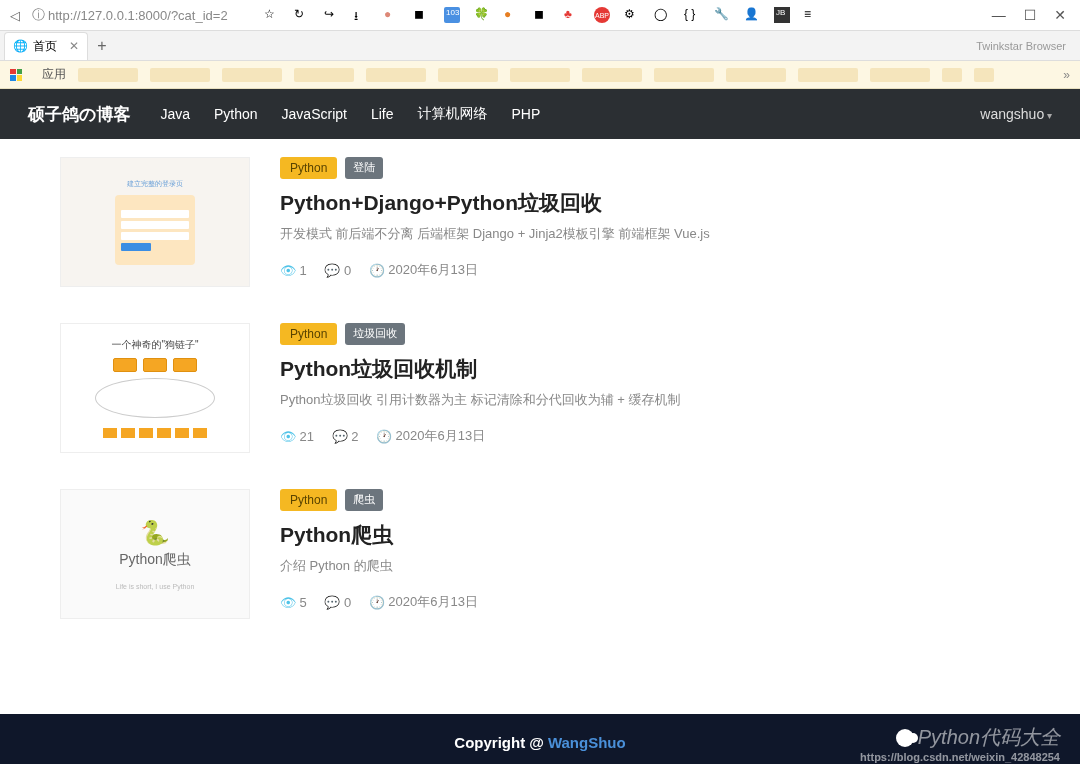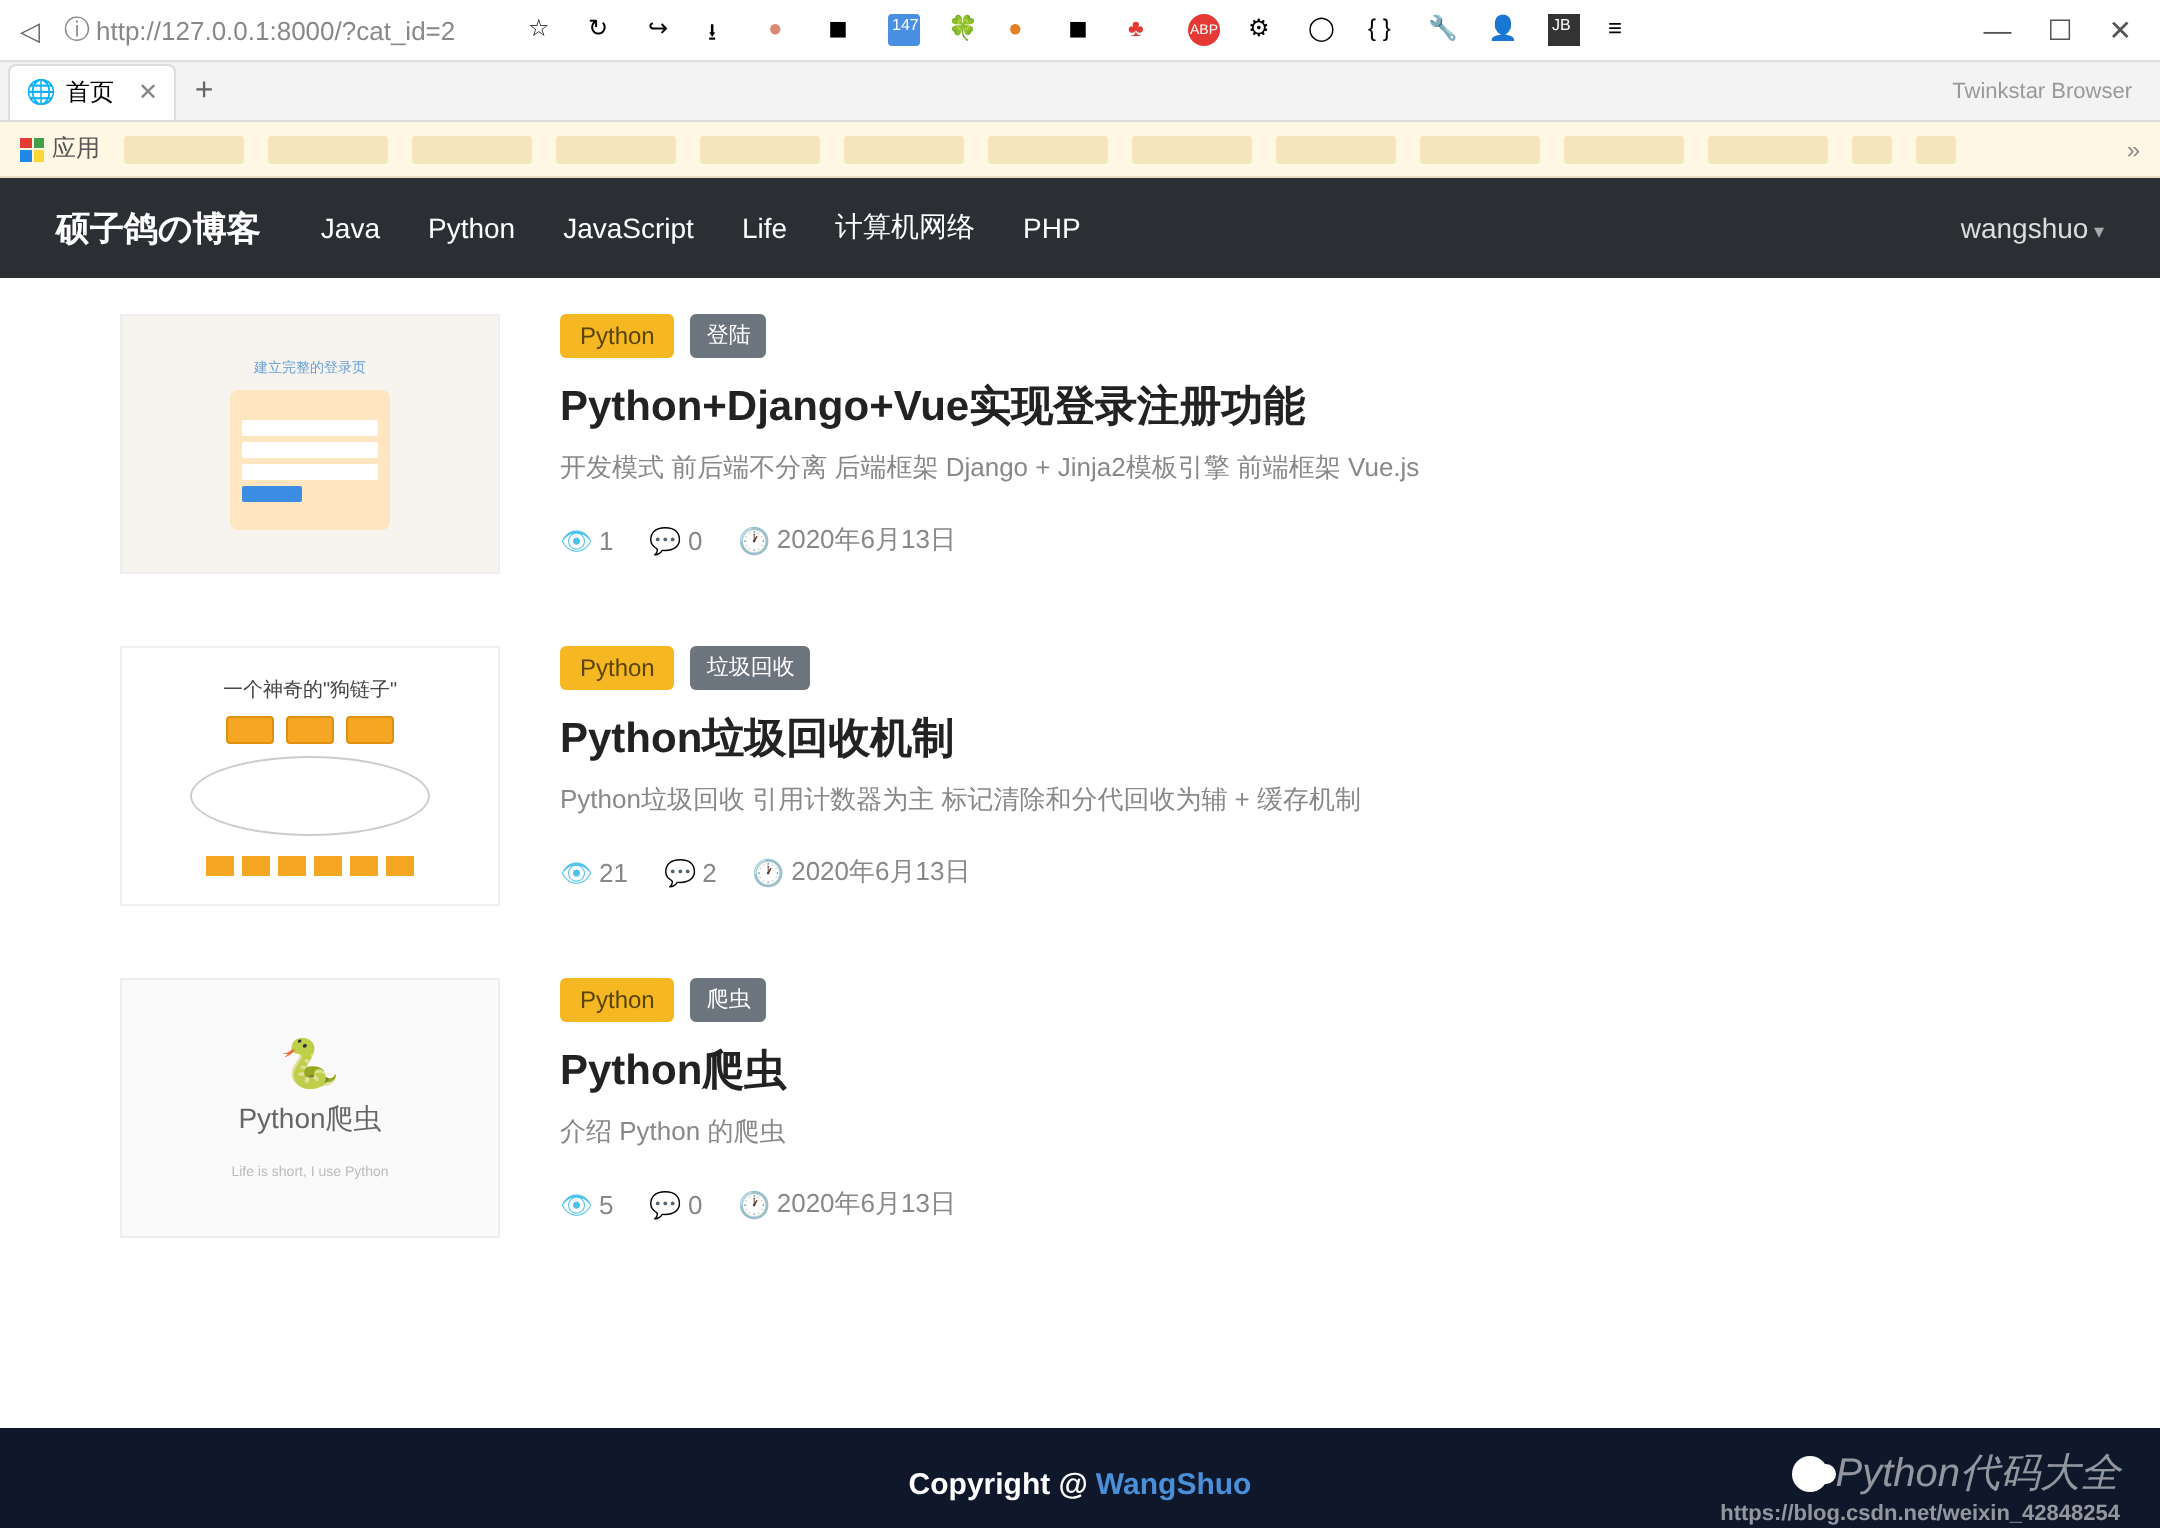--- a/index.html
+++ b/index.html
@@ -17,21 +17,21 @@
 
 .tab-strip { height: 30px; background: #f3f3f3; display: flex; align-items: center; border-bottom: 1px solid #ddd; }
 .tab { height: 28px; background: #fff; border: 1px solid #ddd; border-bottom: none; padding: 0 30px 0 28px; display: flex; align-items: center; font-size: 12px; position: relative; border-radius: 4px 4px 0 0; margin-left: 4px; }
 .tab .globe { position: absolute; left: 8px; color: #888; font-size: 12px; }
 .tab .close { position: absolute; right: 8px; color: #888; font-size: 12px; cursor: pointer; }
 .new-tab { width: 28px; text-align: center; color: #666; font-size: 16px; cursor: pointer; }
 .tab-right { margin-left: auto; font-size: 11px; color: #bbb; padding-right: 14px; }
 .tab-right b { color: #999; font-weight: normal; text-align: right; }
 
 .bookmarks-bar { height: 28px; background: #fdf7e3; border-bottom: 1px solid #e8e0c0; display: flex; align-items: center; padding: 0 10px; font-size: 12px; gap: 12px; }
-.bookmarks-bar .apps { display: flex; align-items: center; gap: 4px; color: #555; }
+.bookmarks-bar .apps { display: flex; align-items: center; gap: 20px; color: #555; }
 .bookmarks-bar .apps-icon { width: 12px; height: 12px; display: grid; grid-template-columns: 1fr 1fr; gap: 1px; }
 .bookmarks-bar .apps-icon span:nth-child(1){background:#e53935;} .apps-icon span:nth-child(2){background:#43a047;} .apps-icon span:nth-child(3){background:#1e88e5;} .apps-icon span:nth-child(4){background:#fdd835;}
 .bookmarks-bar .bm { width: 60px; height: 14px; background: rgba(230,190,100,0.3); border-radius: 2px; }
 .bookmarks-bar .more { margin-left: auto; color: #888; }
 
 
 .navbar { height: 50px; background: #2b2f33; display: flex; align-items: center; padding: 0 28px; }
 .brand { color: #fff; font-size: 17px; font-weight: bold; margin-right: 18px; font-family: Liberation Serif, serif; }
 .nav-item { color: #ffffff; font-size: 14px; padding: 0 12px; cursor: pointer; }
 .nav-item.active { color: #fff; }
@@ -84,21 +84,21 @@
     <span class="info-icon">ⓘ</span>
     <span>http://127.0.0.1:8000/?cat_id=2</span>
   </div>
   <div class="toolbar-icons">
     <span class="ti">☆</span>
     <span class="ti">↻</span>
     <span class="ti">↪</span>
     <span class="ti">⭳</span>
     <span class="ti" style="color:#d87;">●</span>
     <span class="ti">◼</span>
-    <span class="ti" style="background:#4a90e2;color:#fff;font-size:8px;padding:1px 2px;border-radius:2px;">147</span>
+    <span class="ti" style="background:#4a90e2;color:#fff;font-size:8px;padding:1px 2px;border-radius:2px;">103</span>
     <span class="ti" style="color:#4caf50;">🍀</span>
     <span class="ti" style="color:#e67e22;">●</span>
     <span class="ti">◼</span>
     <span class="ti" style="color:#e53935;">♣</span>
     <span class="ti" style="background:#e53935;color:#fff;border-radius:50%;width:16px;height:16px;font-size:7px;display:flex;align-items:center;justify-content:center;">ABP</span>
     <span class="ti">⚙</span>
     <span class="ti">◯</span>
     <span class="ti">{ }</span>
     <span class="ti" style="color:#4caf50;">🔧</span>
     <span class="ti">👤</span>
@@ -170,21 +170,21 @@
           <div></div>
           <div></div>
           <div class="btn"></div>
         </div>
     </div>
     <div class="post-body">
       <div class="tags">
         <span class="tag-cat">Python</span>
         <span class="tag-sub">登陆</span>
       </div>
-      <div class="post-title">Python+Django+Vue实现登录注册功能</div>
+      <div class="post-title">Python+Django+Python垃圾回收</div>
       <div class="post-desc">开发模式 前后端不分离 后端框架 Django + Jinja2模板引擎 前端框架 Vue.js</div>
       <div class="post-meta">
         <span class="meta-item">
             <span class="meta-icon ic-view">👁</span>
             <span>1</span>
           </span>
         <span class="meta-item">
             <span class="meta-icon ic-comment">💬</span>
             <span>0</span>
           </span>

